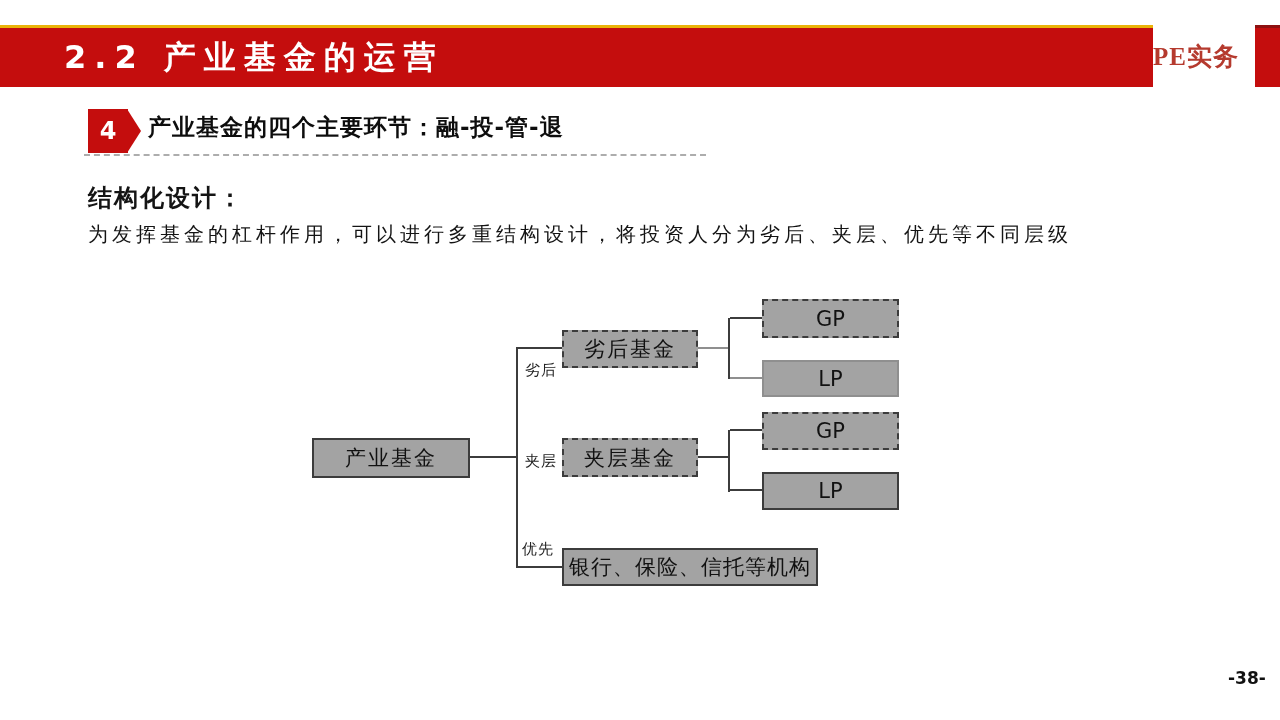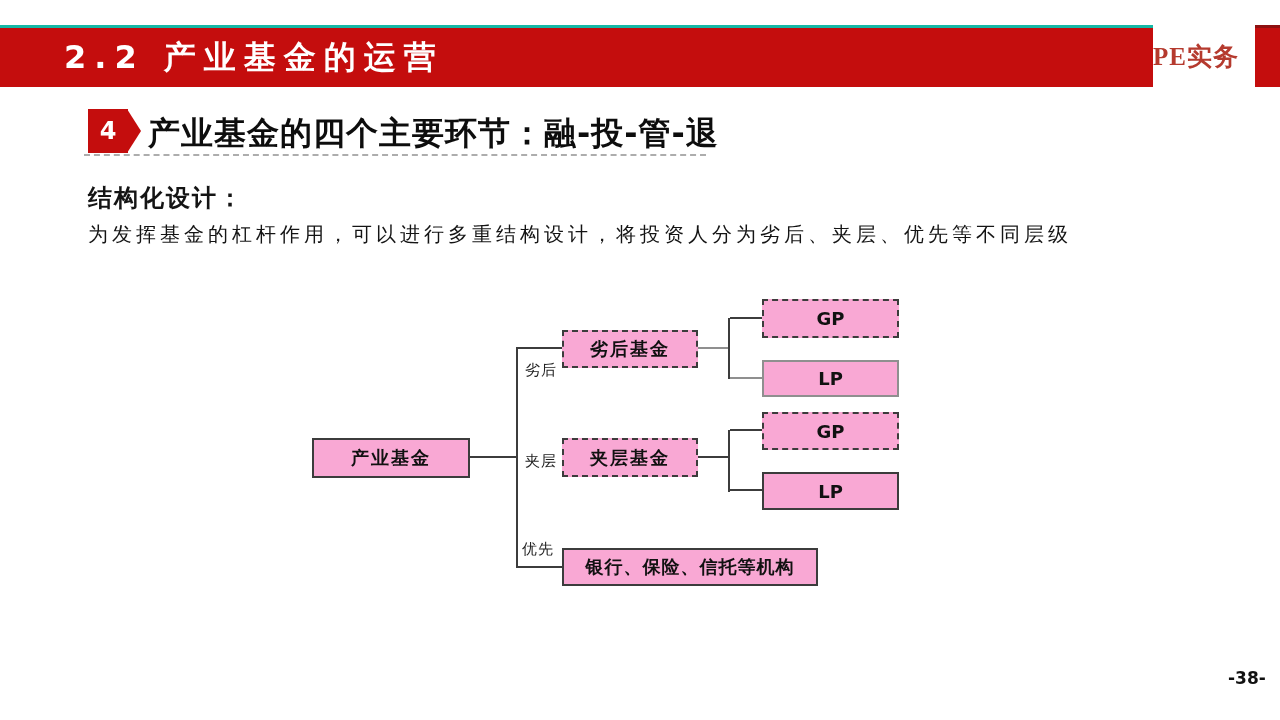--- a/index.html
+++ b/index.html
@@ -3,21 +3,21 @@
 <meta charset="utf-8">
 <style>
   html,body{margin:0;padding:0;background:#ffffff;}
   .slide{
     position:relative;width:1280px;height:720px;background:#ffffff;overflow:hidden;
     font-family:"DejaVu Sans","Liberation Sans",sans-serif;color:#1a1a1a;
   }
   
   .header-bar{
     position:absolute;left:0;top:25px;width:1153px;height:62px;
-    background:#c40d0d;border-top:3px solid #14b8a6;box-sizing:border-box;
+    background:#c40d0d;border-top:3px solid #eab308;box-sizing:border-box;
     display:flex;align-items:center;
   }
   .header-title{
     margin-left:64px;color:#ffffff;font-size:32px;font-weight:bold;
     letter-spacing:8px;white-space:nowrap;
   }
   .logo-gap{
     position:absolute;left:1153px;top:25px;width:86px;height:62px;background:#ffffff;
     display:flex;align-items:center;justify-content:center;
   }
@@ -34,41 +34,41 @@
     position:absolute;left:88px;top:109px;width:40px;height:44px;background:#c40d0d;
     display:flex;align-items:center;justify-content:center;
     color:#ffffff;font-size:24px;font-weight:bold;
   }
   .badge-tip{
     position:absolute;left:127px;top:109px;width:0;height:0;
     border-top:22px solid transparent;border-bottom:22px solid transparent;
     border-left:14px solid #c40d0d;
   }
   .section-heading{
-    position:absolute;left:148px;top:112px;font-size:32px;font-weight:bold;
+    position:absolute;left:148px;top:112px;font-size:23px;font-weight:bold;
     letter-spacing:1px;color:#0d0d0d;white-space:nowrap;
   }
   .heading-underline{
     position:absolute;left:84px;top:154px;width:622px;height:0;
     border-top:2px dashed #adadad;
   }
   
   .lead-text{
     position:absolute;left:88px;top:182px;font-size:24px;font-weight:bold;
     letter-spacing:2px;color:#141414;white-space:nowrap;
   }
   .body-paragraph{
     position:absolute;left:88px;top:221px;font-size:20px;letter-spacing:4px;
     color:#141414;white-space:nowrap;
   }
   
   .node{
-    position:absolute;background:#f9a8d4;box-sizing:border-box;
+    position:absolute;background:#a3a3a3;box-sizing:border-box;
     display:flex;align-items:center;justify-content:center;
-    font-weight:bold;color:#111111;font-size:18px;letter-spacing:2px;white-space:nowrap;
+    font-weight:normal;color:#111111;font-size:21px;letter-spacing:2px;white-space:nowrap;
   }
   .solid{border:2px solid #3c3c3c;}
   .dashed{border:2px dashed #3c3c3c;}
   .gray-solid{border:2px solid #8f8f8f;}
   .node-root  {left:312px;top:438px;width:158px;height:40px;}
   .node-sub   {left:562px;top:330px;width:136px;height:38px;}
   .node-gp1   {left:762px;top:299px;width:137px;height:39px;letter-spacing:0;}
   .node-lp1   {left:762px;top:360px;width:137px;height:37px;letter-spacing:0;}
   .node-mez   {left:562px;top:438px;width:136px;height:39px;text-align:center;}
   .node-gp2   {left:762px;top:412px;width:137px;height:38px;letter-spacing:0;}

